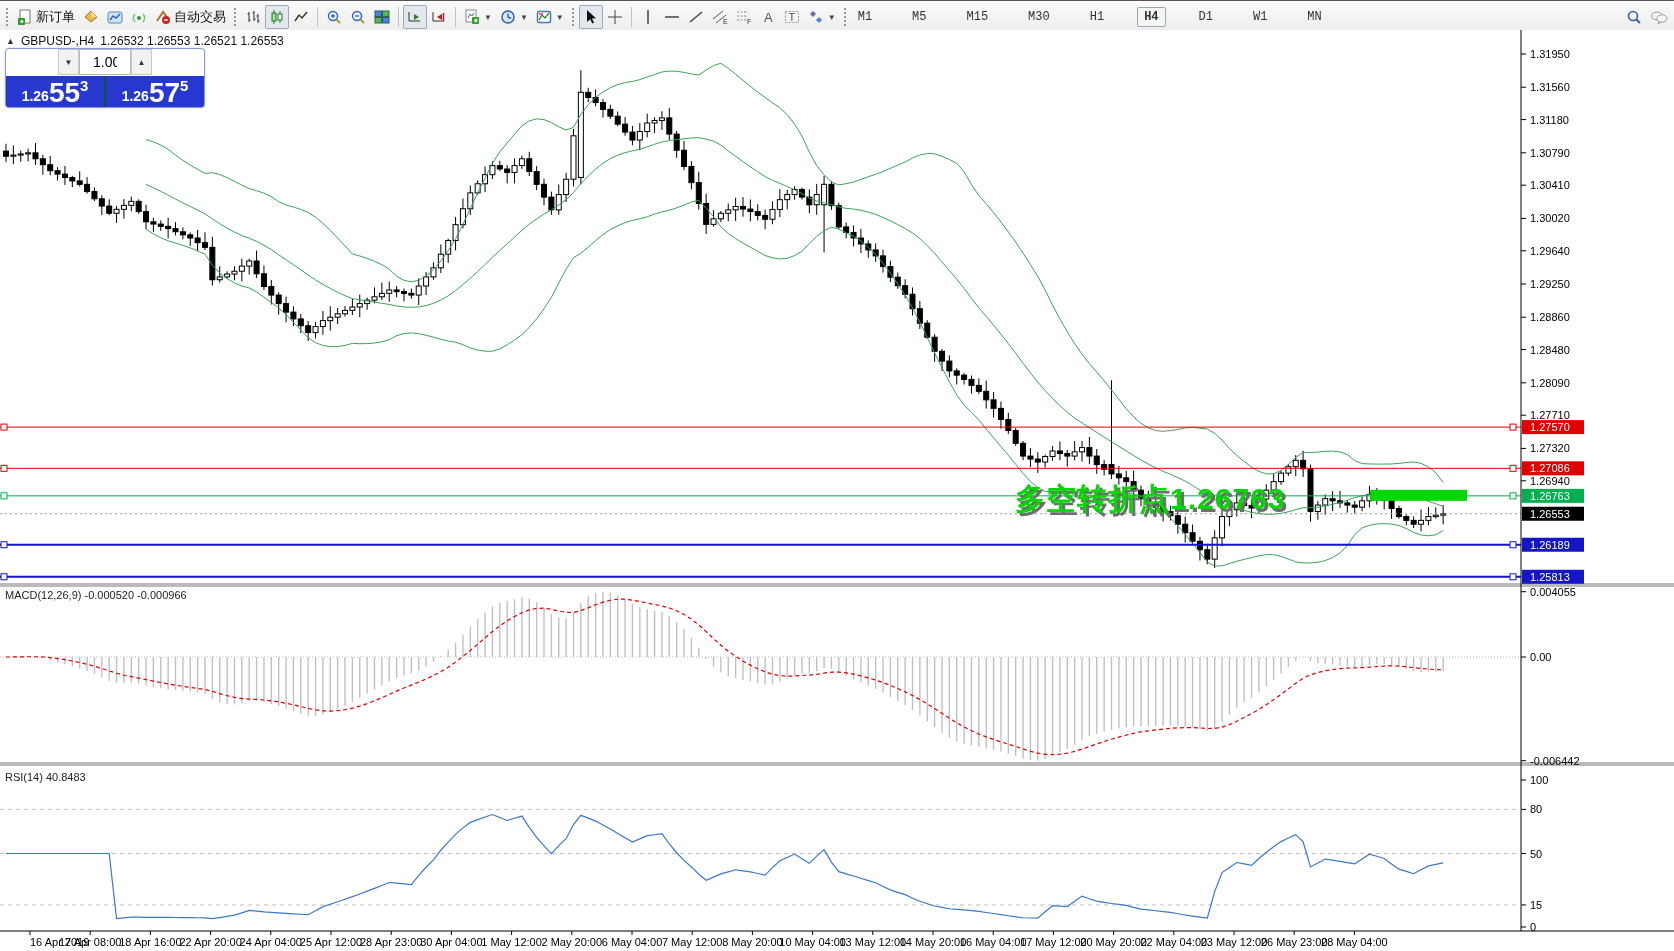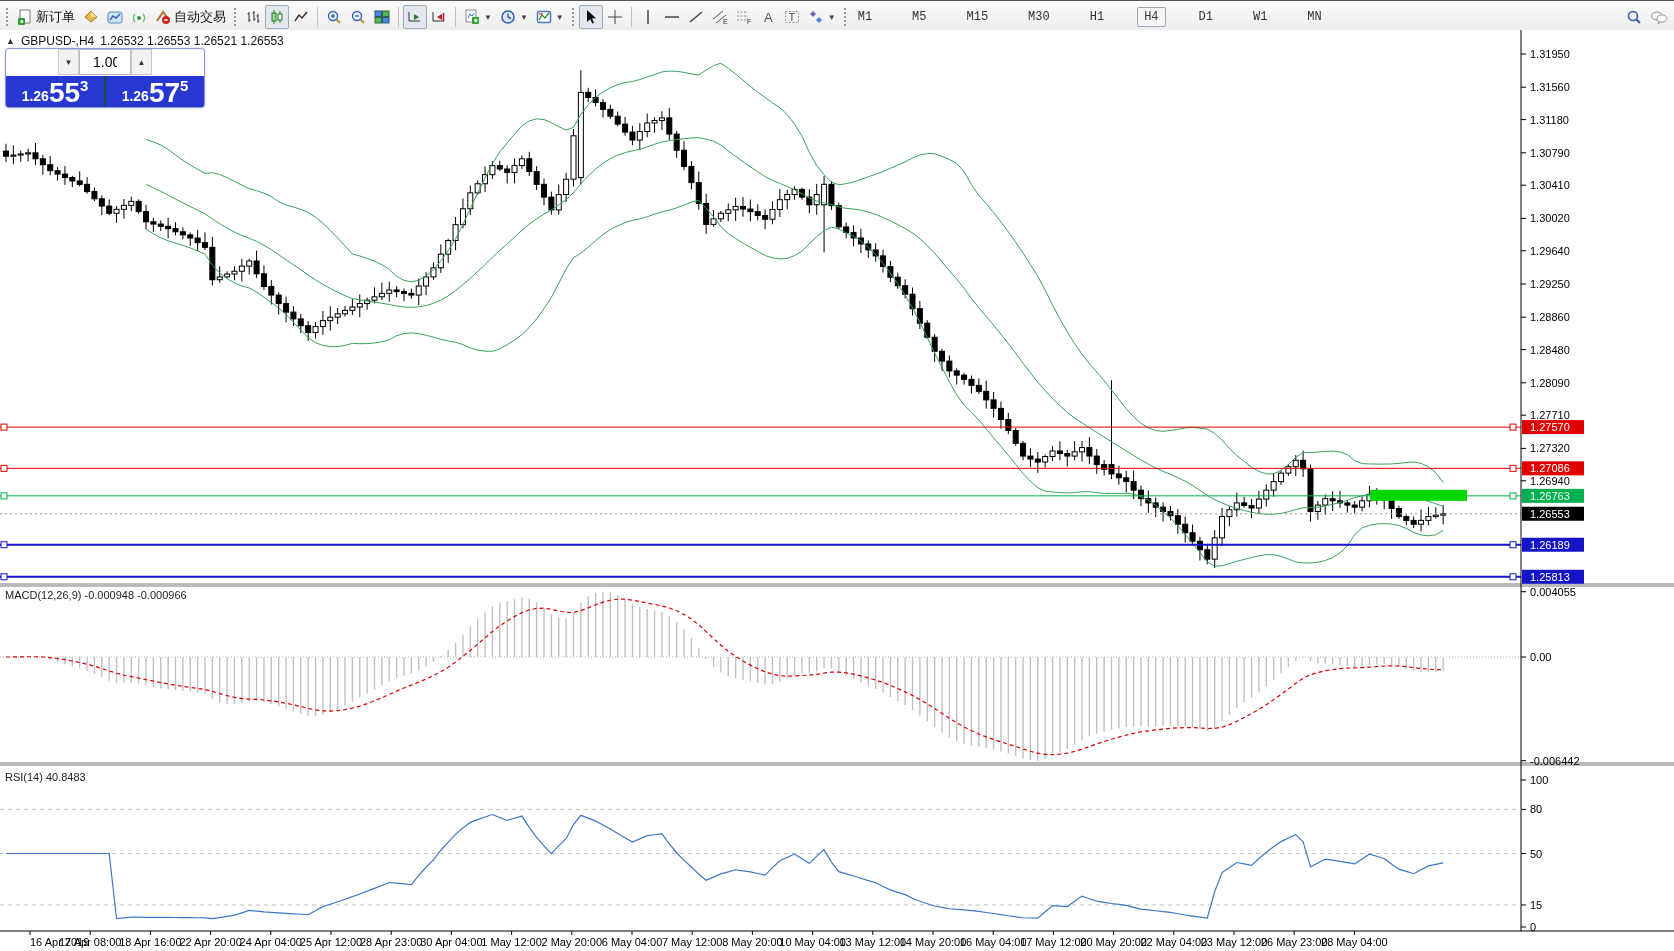--- a/index.html
+++ b/index.html
@@ -15,21 +15,21 @@
     background-image:radial-gradient(circle,#9a9a9a 1px,transparent 1.2px);
     background-size:4px 4px; }
   .tsep { width:1px; height:20px; background:#c2c2c2; margin:0 4px; }
   .tbtn { height:24px; min-width:24px; display:flex; align-items:center; justify-content:center;
     gap:3px; padding:0 3px; border:1px solid transparent; border-radius:2px; color:#222;
     font-size:12px; }
   .tbtn.pressed { background:#e2e8ee; border:1px solid #9ab; }
   .tbtn .dd { font-size:8px; color:#444; margin-left:1px; }
   .tflabel { font-size:12px; font-family:"Liberation Mono", monospace; color:#333; padding:2px 6px;
     border:1px solid transparent; border-radius:2px; }
-  .tflabel.active { background:#f3f5f7; border:1px solid #9aa8b5; }
+  .tflabel.active { background:#f3f5f7; border:1px solid #9aa8b5;font-weight:bold; }
   #toolbar .spacer { flex:1; }
   .cn { font-size:13px; color:#111; }
 
   
   #chart-wrap { position:absolute; left:0; top:29px; width:1674px; height:922px; background:#fff; }
   #chart-svg { position:absolute; left:0; top:0; }
 
   
   #symbol-line { position:absolute; left:6px; top:4px; font-size:12px; color:#111;
     display:flex; gap:6px; align-items:center; }
@@ -1062,17 +1062,18 @@
           <span class="sup">3</span>
         </div>
         <div class="price-pane">
           <span class="pfx">1.26</span>
           <span class="big">57</span>
           <span class="sup">5</span>
         </div>
       </div>
     </div>
 
-    <div class="pane-label" style="top:559px">MACD(12,26,9) -0.000948 -0.000966</div>
+    <div class="pane-label" style="top:559px">MACD(12,26,9) -0.000520 -0.000966</div>
     <div class="pane-label" style="top:741px">RSI(14) 40.8483</div>
 
+    <div id="annotation">多空转折点1.26763</div>
   </div>
 </div>
 
 </body></html>

